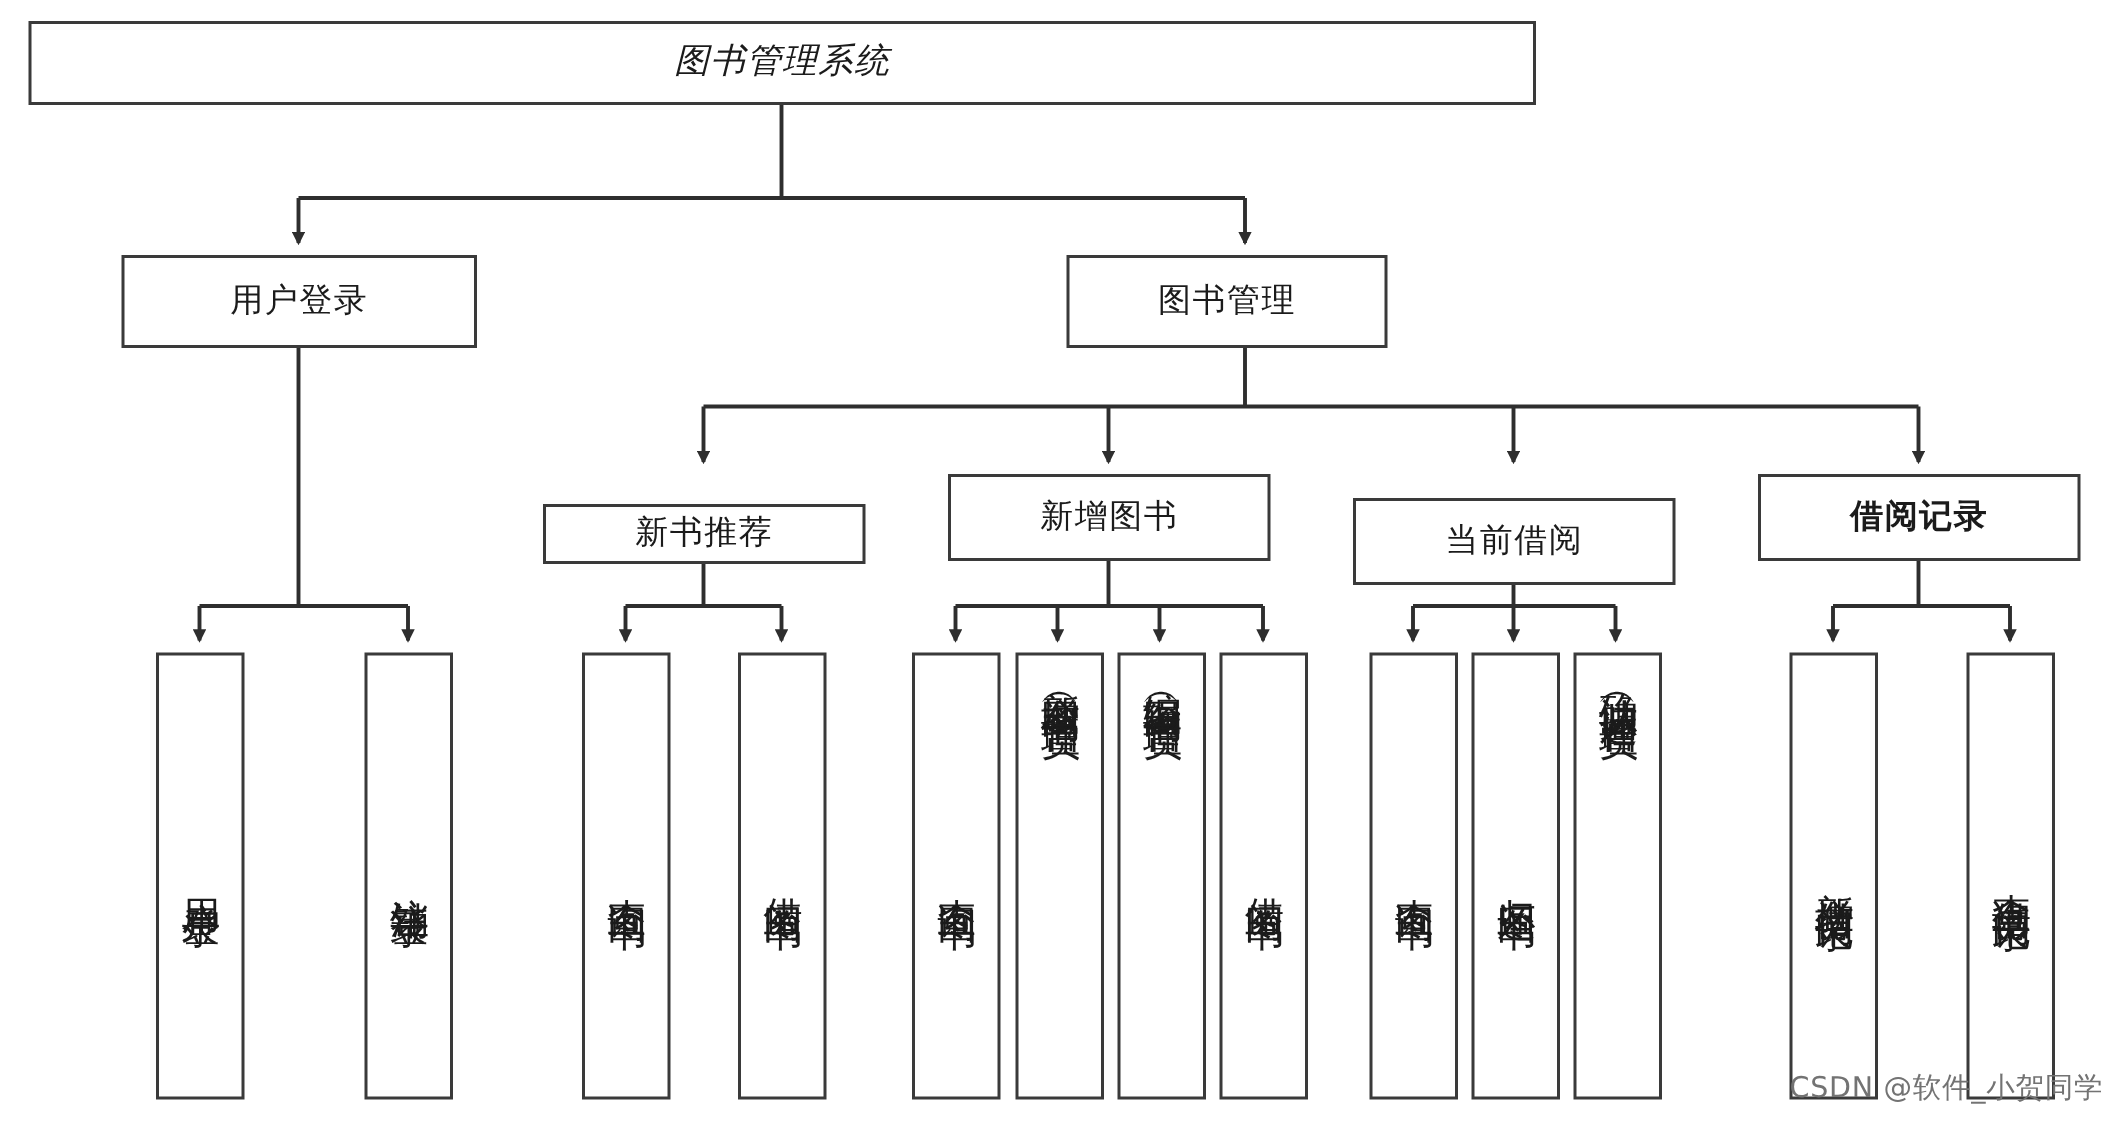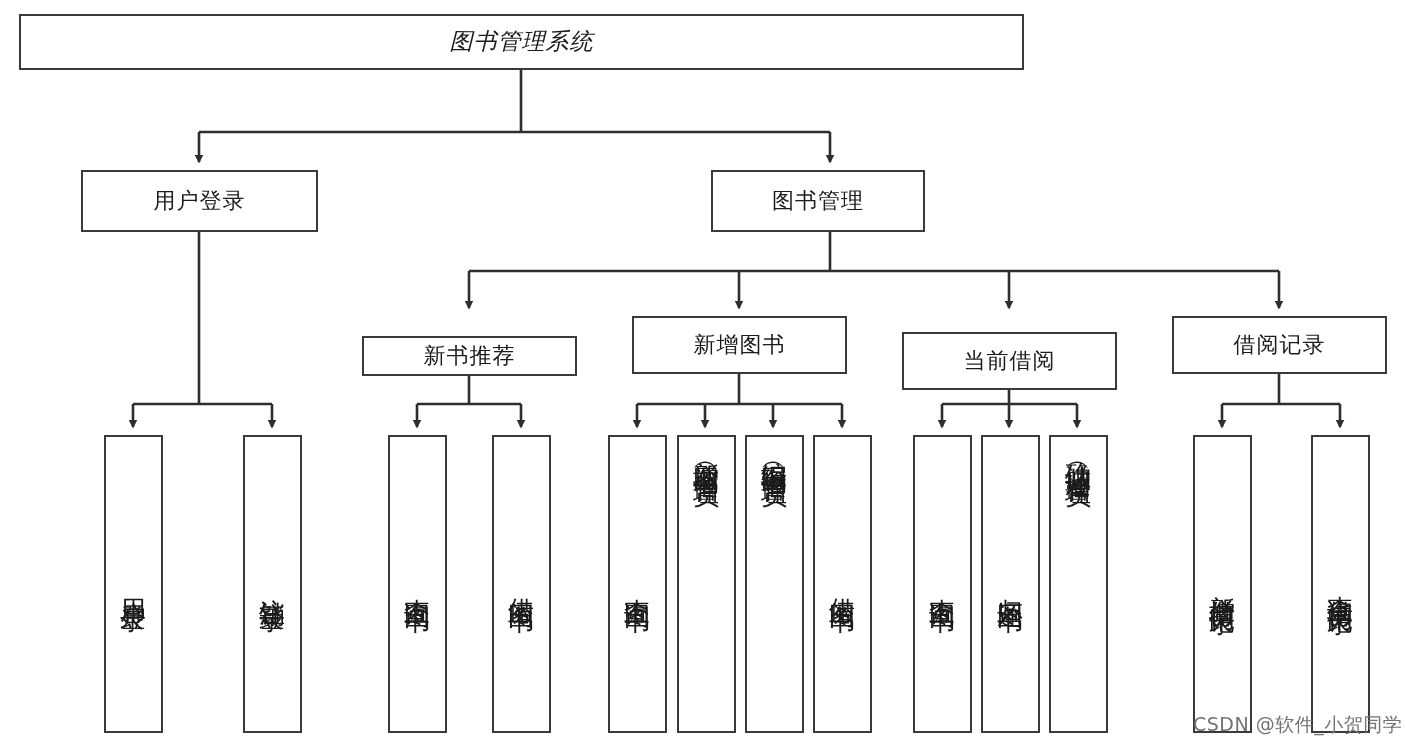--- a/index.html
+++ b/index.html
@@ -156,21 +156,21 @@
 
   <div class="node h" style="left:362px; top:316px; width:215px; height:40px;margin-top:20px;">
     <span class="label">新书推荐</span>
   </div>
   <div class="node h" style="left:632px; top:316px; width:215px; height:58px;">
     <span class="label">新增图书</span>
   </div>
   <div class="node h" style="left:902px; top:332px; width:215px; height:58px;">
     <span class="label">当前借阅</span>
   </div>
-  <div class="node h" style="left:1172px; top:316px; width:215px; height:58px;">
+  <div class="node h" style="left:1172px; top:316px; width:215px; height:58px;font-weight:bold;">
     <span class="label">借阅记录</span>
   </div>
 
   <div class="node v mid" style="left:104px; top:435px; width:59px; height:298px;">
     <span class="label">用户登录</span>
   </div>
   <div class="node v mid" style="left:243px; top:435px; width:59px; height:298px;">
     <span class="label">注销登录</span>
   </div>
 

